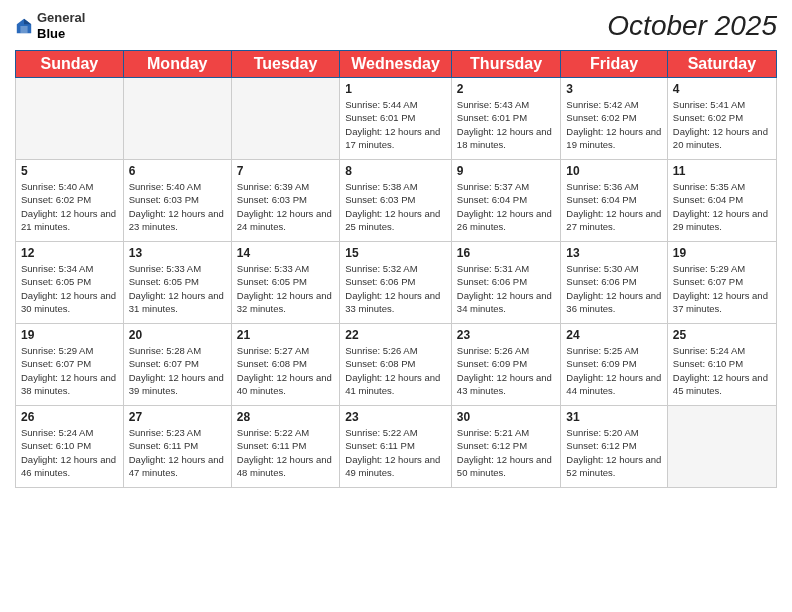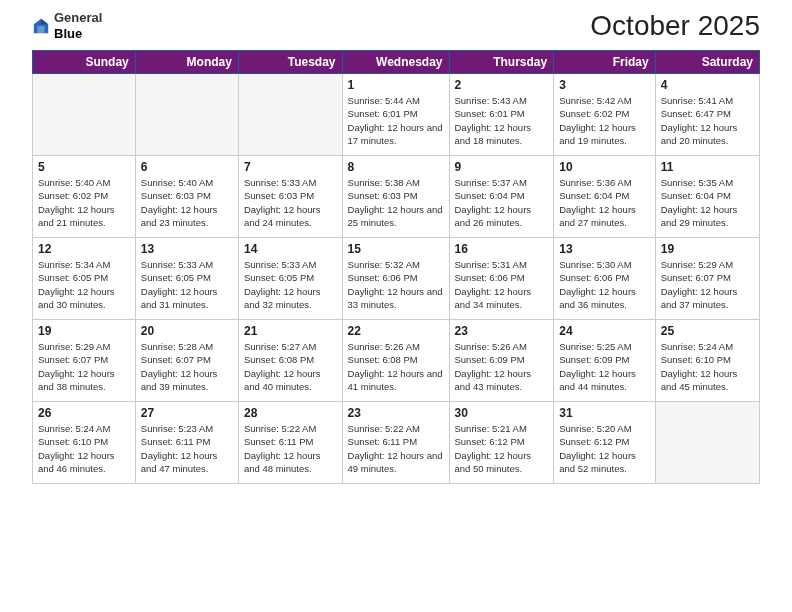--- a/index.html
+++ b/index.html
@@ -7,21 +7,21 @@
       font-family: Arial, sans-serif;
       background: #fff;
       width: 792px;
       height: 612px;
       overflow: hidden;
     }
     .page {
       width: 792px;
       height: 602px;
       background: #fff;
-      padding: 10px 32px;
+      padding: 10px 15px;
     }
     .header {
       display: flex;
       justify-content: space-between;
       align-items: flex-start;
       margin-bottom: 8px;
     }
     .logo {
       display: flex;
       align-items: center;
@@ -38,36 +38,37 @@
       width: 18px;
       height: 18px;
     }
     .title-block {
       text-align: right;
     }
     .month-title {
       font-size: 28px;
       font-weight: normal;
       color: #222;
+      font-style: italic;
     }
     .location {
       font-size: 13px;
       color: #444;
     }
     .calendar {
       width: 100%;
       border-collapse: collapse;
       border: 1px solid #ccc;
     }
     .calendar th {
-      background: #701a75;
+      background: #ef4444;
       color: #fff;
-      text-align: right;
+      text-align: center;
       padding: 4px 6px;
-      font-size: 12px;
+      font-size: 16px;
       font-weight: bold;
       border: 1px solid #1a5a9a;
     }
     .calendar td {
       vertical-align: top;
       padding: 4px 5px;
       border: 1px solid #ccc;
       width: 113px;
       min-height: 80px;
       font-size: 10px;
@@ -147,21 +148,21 @@
           <td>
             <div class="day-num">3</div>
             <div class="day-info">Sunrise: 5:42 AM
 Sunset: 6:02 PM
 Daylight: 12 hours
 and 19 minutes.</div>
           </td>
           <td>
             <div class="day-num">4</div>
             <div class="day-info">Sunrise: 5:41 AM
-Sunset: 6:47 PM
+Sunset: 6:02 PM
 Daylight: 12 hours
 and 20 minutes.</div>
           </td>
         </tr>
         <tr class="week-row">
           <td>
             <div class="day-num">5</div>
             <div class="day-info">Sunrise: 5:40 AM
 Sunset: 6:02 PM
 Daylight: 12 hours
@@ -169,21 +170,21 @@
           </td>
           <td>
             <div class="day-num">6</div>
             <div class="day-info">Sunrise: 5:40 AM
 Sunset: 6:03 PM
 Daylight: 12 hours
 and 23 minutes.</div>
           </td>
           <td>
             <div class="day-num">7</div>
-            <div class="day-info">Sunrise: 5:33 AM
+            <div class="day-info">Sunrise: 6:39 AM
 Sunset: 6:03 PM
 Daylight: 12 hours
 and 24 minutes.</div>
           </td>
           <td>
             <div class="day-num">8</div>
             <div class="day-info">Sunrise: 5:38 AM
 Sunset: 6:03 PM
 Daylight: 12 hours
 and 25 minutes.</div>

